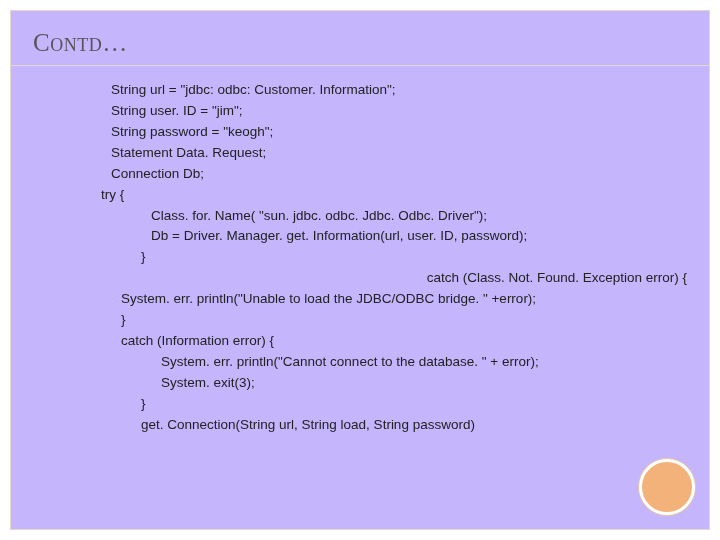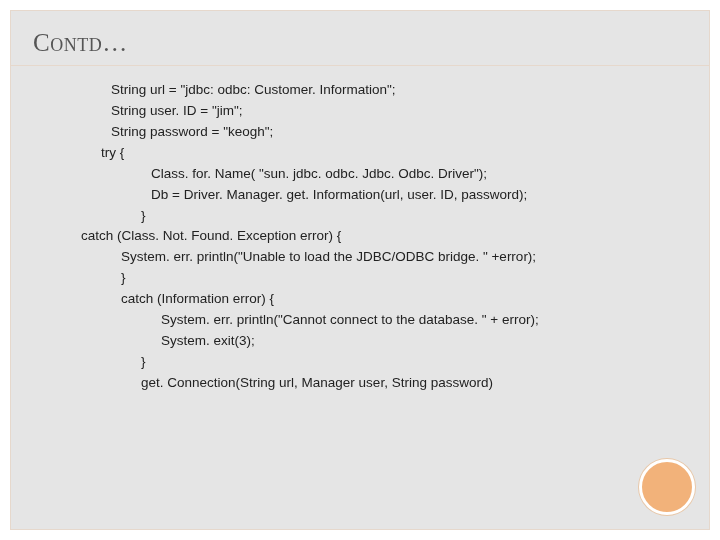--- a/index.html
+++ b/index.html
@@ -6,21 +6,21 @@
   html, body { width: 720px; height: 540px; overflow: hidden; }
   body {
     font-family: Arial, Helvetica, sans-serif;
     background: #fff;
     position: relative;
   }
   .slide {
     position: absolute;
     left: 10px; right: 10px; top: 10px; bottom: 10px;
     border: 1px solid #e6d8cc;
-    background: #e5e5e5;
+    background: #c4b5fd;
     padding: 18px 0 0 0;
   }
   .title-wrap {
     padding: 0 22px 8px 22px;
     border-bottom: 1px solid #e6d8cc;
   }
   .title {
     font-size: 25px;
     font-weight: 400;
     color: #555;
@@ -32,21 +32,21 @@
     padding: 14px 22px 0 22px;
     font-size: 13.5px;
     color: #222;
     line-height: 1.55;
   }
   .line { white-space: pre; }
   .ind1 { padding-left: 78px; }
   .ind0t { padding-left: 68px; }
   .ind2 { padding-left: 118px; }
   .ind3 { padding-left: 108px; }
-  .indc { padding-left: 48px; }
+  .indc { padding-left: 48px; text-align: right; }
   .ind4 { padding-left: 88px; }
   .ind5 { padding-left: 128px; }
   .ind6 { padding-left: 108px; }
   .plain0 { padding-left: 0; }
   .plain1 { padding-left: 108px; }
   .circle {
     position: absolute;
     right: 14px;
     bottom: 14px;
     width: 56px;
@@ -62,28 +62,30 @@
 
 <div class="slide">
   <div class="title-wrap">
     <h1 class="title">Contd…</h1>
   </div>
 
   <div class="body">
     <div class="line ind1">String url = "jdbc: odbc: Customer. Information";</div>
     <div class="line ind1">String user. ID = "jim";</div>
     <div class="line ind1">String password = "keogh";</div>
+    <div class="line ind1">Statement Data. Request;</div>
+    <div class="line ind1">Connection Db;</div>
     <div class="line ind0t">try {</div>
     <div class="line ind2">Class. for. Name( "sun. jdbc. odbc. Jdbc. Odbc. Driver");</div>
     <div class="line ind2">Db = Driver. Manager. get. Information(url, user. ID, password);</div>
     <div class="line ind3">}</div>
     <div class="line indc">catch (Class. Not. Found. Exception error) {</div>
     <div class="line ind4">System. err. println("Unable to load the JDBC/ODBC bridge. " +error);</div>
     <div class="line ind4">}</div>
     <div class="line ind4">catch (Information error) {</div>
     <div class="line ind5">System. err. println("Cannot connect to the database. " + error);</div>
     <div class="line ind5">System. exit(3);</div>
     <div class="line ind6">}</div>
-    <div class="line plain1">get. Connection(String url, Manager user, String password)</div>
+    <div class="line plain1">get. Connection(String url, String load, String password)</div>
   </div>
 
   <div class="circle"></div>
 </div>
 
 </body></html>

